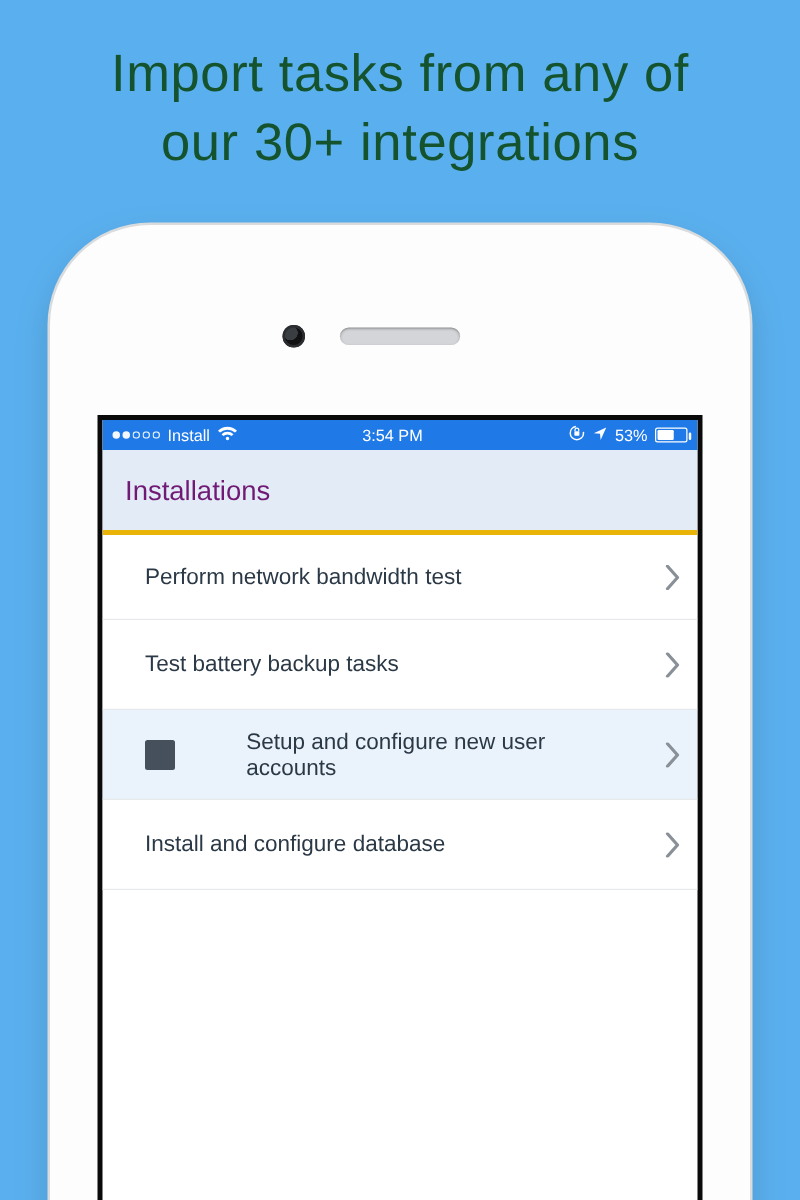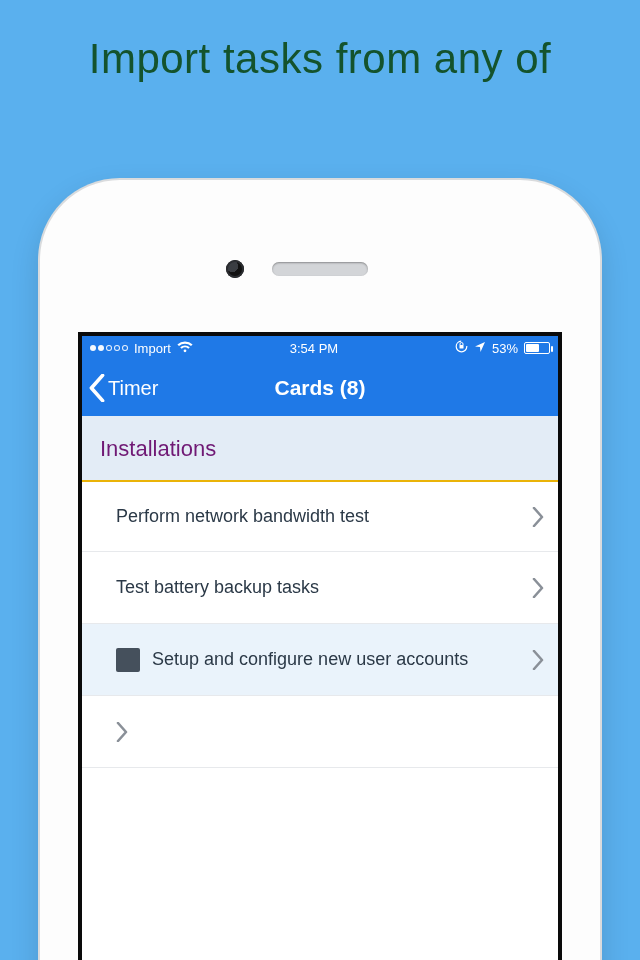--- a/index.html
+++ b/index.html
@@ -127,56 +127,58 @@
     display: flex; align-items: center;
     min-height: 72px;
     padding: 0 14px 0 34px;
     border-bottom: 1px solid #e7e9ec;
     font-size: 18px;
     color: #2b3947;
     background: #fff;
   }
   .row.selected {
     background: #eaf3fb;
+    gap: 45px;
   }
   .row .check {
     width: 24px; height: 24px;
     background: #45505c;
     margin-right: 12px;
     flex: none;
     border-radius: 2px;
   }
   .row .label { flex: 1; }
   .row .chev { flex: none; color: #6b727a; }
   .row .chev svg { width: 12px; height: 20px; display: block; }
-  .row:first-of-type { border-top: 2px solid #eab308; gap: 40px; }
+  .row:first-of-type { border-top: 4px solid #eab308; gap: 40px; }
 </style>
 </head>
 <body>
 
 <div class="headline">
   <span>Import tasks from any of</span><br>
+  <span>our 30+ integrations</span>
 </div>
 
 <div class="phone">
   <div class="camera"></div>
   <div class="speaker"></div>
 
   <div class="screen">
 
     <div class="statusbar">
       <div class="left">
         <span class="sig">
           <i></i>
             <i></i>
             <i class="off"></i>
             <i class="off"></i>
             <i class="off"></i>
         </span>
-        <span>Import</span>
+        <span>Install</span>
         <span class="wifi-icon">
           <svg width="16" height="12" viewBox="0 0 16 12">
               <path d="M8 11.2a1.4 1.4 0 100-2.8 1.4 1.4 0 000 2.8zM3.2 6.3a7 7 0 019.6 0l-1.5 1.5a5 5 0 00-6.6 0L3.2 6.3zM.4 3.5a11 11 0 0115.2 0L14 5a9 9 0 00-12 0L.4 3.5z" fill="#fff"></path>
             </svg>
         </span>
       </div>
       <div class="center">3:54 PM</div>
       <div class="right">
         <span class="lock-icon">
           <svg width="13" height="13" viewBox="0 0 13 13">
@@ -192,29 +194,20 @@
         </span>
         <span>53%</span>
         <span class="battery">
           <span class="shell">
               <span class="fill"></span>
             </span>
         </span>
       </div>
     </div>
 
-    <div class="navbar">
-      <div class="back">
-        <svg viewBox="0 0 12 20">
-            <path d="M10 1L2 10l8 9" fill="none" stroke="#fff" stroke-width="2.6" stroke-linecap="round" stroke-linejoin="round"></path>
-          </svg>
-        <span>Timer</span>
-      </div>
-      <div class="title">Cards (8)</div>
-    </div>
 
     <div class="section-header">Installations</div>
 
     <div id="card-list">
         <div class="row">
           <span class="label">Perform network bandwidth test</span>
           <span class="chev">
             <svg viewBox="0 0 12 20">
               <path d="M2 1l8 9-8 9" fill="none" stroke="#8a9098" stroke-width="2.6" stroke-linecap="round" stroke-linejoin="round"></path>
             </svg>
@@ -231,20 +224,21 @@
         <div class="row selected">
           <span class="check"></span>
           <span class="label">Setup and configure new user accounts</span>
           <span class="chev">
             <svg viewBox="0 0 12 20">
               <path d="M2 1l8 9-8 9" fill="none" stroke="#8a9098" stroke-width="2.6" stroke-linecap="round" stroke-linejoin="round"></path>
             </svg>
           </span>
         </div>
         <div class="row">
+          <span class="label">Install and configure database</span>
           <span class="chev">
             <svg viewBox="0 0 12 20">
               <path d="M2 1l8 9-8 9" fill="none" stroke="#8a9098" stroke-width="2.6" stroke-linecap="round" stroke-linejoin="round"></path>
             </svg>
           </span>
         </div>
       </div>
 
   </div>
 </div>

